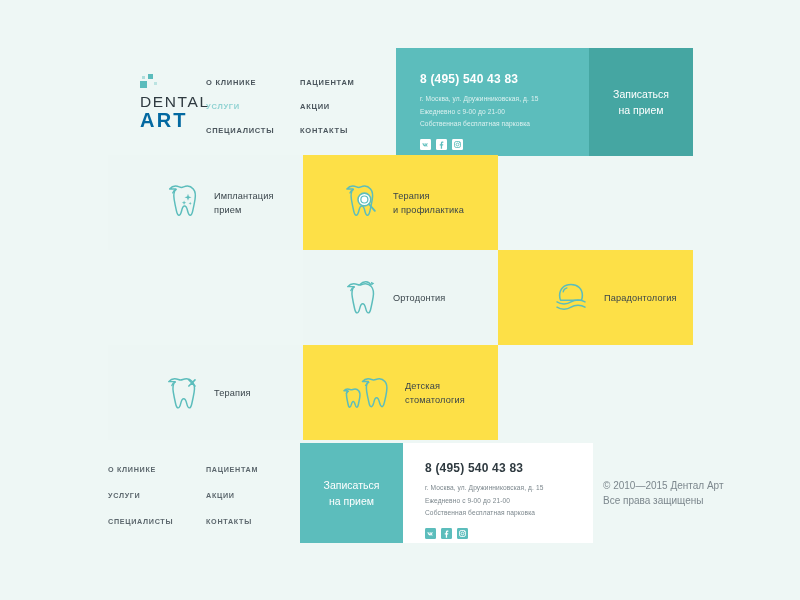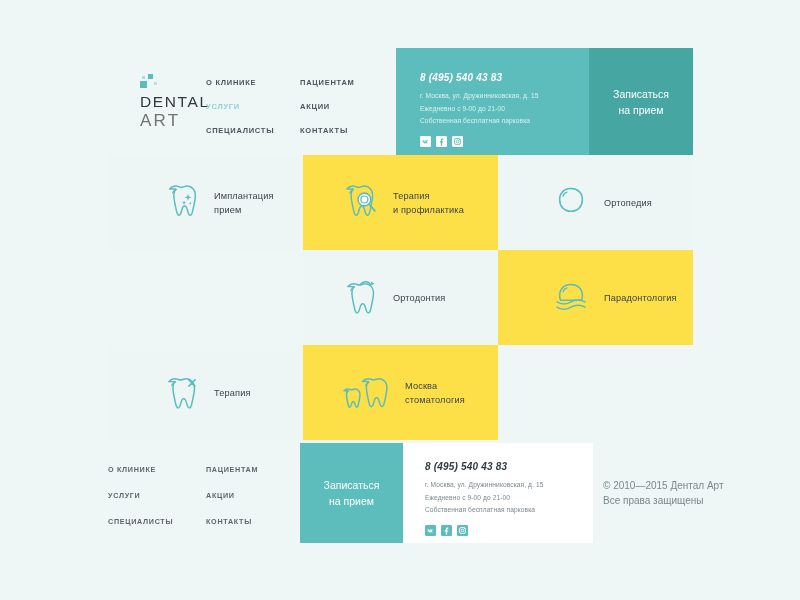--- a/index.html
+++ b/index.html
@@ -17,22 +17,22 @@
   .logo-mark i { position: absolute; display: block; background: #5bbcbc; }
   .sq1 { width: 7px; height: 7px; left: 0; top: 9px; }
   .sq2 { width: 5px; height: 5px; left: 8px; top: 2px; }
   .sq3 { width: 3px; height: 3px; left: 2px; top: 4px; opacity: .45; }
   .sq4 { width: 3px; height: 3px; left: 14px; top: 10px; opacity: .35; }
   .logo-dental {
     font-size: 15.5px; letter-spacing: 1.6px; color: #2f3a40;
     font-weight: 400; line-height: 19px;
   }
   .logo-art {
-    font-size: 17px; letter-spacing: 2.2px; color: #737373;
-    font-weight: 400; line-height: 19px;
+    font-size: 20px; letter-spacing: 2.2px; color: #0369a1;
+    font-weight: 700; line-height: 19px;
   }
 
   
   .topnav { position: absolute; top: 78px; }
   .topnav.col1 { left: 206px; }
   .topnav.col2 { left: 300px; }
   .topnav a {
     display: block; font-size: 7.5px; letter-spacing: .75px;
     color: #4a555c; text-transform: uppercase; text-decoration: none;
     margin-bottom: 15px; white-space: nowrap; font-weight: 700;
@@ -48,21 +48,21 @@
   .hdr-contact .inner { padding: 24px 0 0 24px; }
   .hdr-cta {
     position: absolute; left: 589px; top: 48px;
     width: 104px; height: 108px;
     background: #45a6a2;
     display: flex; align-items: center; justify-content: center;
     text-align: center;
     color: #ffffff; font-size: 10.5px; line-height: 16px;
     cursor: pointer;
   }
-  .phone-lg { font-size: 10px; font-weight: 700; color: #fff; letter-spacing: .2px; font-style: italic; }
+  .phone-lg { font-size: 12px; font-weight: 700; color: #fff; letter-spacing: .2px; }
   .contact-line {
     font-size: 6.6px; color: #dcf1f0; line-height: 11.5px; margin-top: 1px;
     letter-spacing: .1px;
   }
   .contact-line.first { margin-top: 7px; }
   .socials { margin-top: 9px; display: flex; gap: 5px; }
   .soc { width: 11px; height: 11px; display: block; }
 
   
   .grid { position: absolute; left: 108px; top: 155px; width: 585px; height: 285px; }
@@ -191,29 +191,20 @@
         <circle cx="29" cy="21" r="7.3" fill="#ffffff" stroke="#5cbdbc" stroke-width="1.8"></circle>
         <circle cx="29" cy="21" r="4" fill="none" stroke="#5cbdbc" stroke-width="1.4"></circle>
         <path d="M34.3 26.3L41 34" fill="none" stroke="#5cbdbc" stroke-width="2.1" stroke-linecap="round"></path>
       </svg>
       <div class="lbl">
         <div>Терапия</div>
         <div>и профилактика</div>
       </div>
     </div>
 
-    <div class="cell mint" style="left:390px;top:0">
-      <svg class="ico" viewBox="0 0 48 50">
-        <path d="M11 21c0-7.5 5.2-12.5 13-12.5S37 13.5 37 21c0 7.6-4.8 13.5-13 13.5S11 28.6 11 21z" fill="none" stroke="#5cbdbc" stroke-width="1.8" stroke-linejoin="round"></path>
-        <path d="M15 17c.5-2.3 2.1-3.9 4.4-4.5" fill="none" stroke="#5cbdbc" stroke-width="1.5" stroke-linecap="round"></path>
-      </svg>
-      <div class="lbl">
-        <div>Ортопедия</div>
-      </div>
-    </div>
 
 
     <div class="cell mint wide" style="left:195px;top:95px">
       <svg class="ico" viewBox="0 0 48 50">
         <path d="M10 12c3-3.5 7-4 11-2.4 1.6.7 3.4.7 5 0 4-1.6 8-1.1 11 2.4 2.6 3 2.8 7.3 2 12-.7 4.3-1.6 8.6-2.6 13-.5 2.3-1.2 5-2.9 5-1.7 0-2.4-2.6-3-5.1-.6-2.6-1.4-5.4-3.4-5.4s-2.8 2.8-3.4 5.4c-.6 2.5-1.3 5.1-3 5.1-1.7 0-2.4-2.7-2.9-5-1-4.4-1.9-8.7-2.6-13-.8-4.7-.6-9 2-12z" fill="none" stroke="#5cbdbc" stroke-width="1.7" stroke-linejoin="round"></path>
         <path d="M13.5 16.5c.6-2 2-3.3 4-3.8" fill="none" stroke="#5cbdbc" stroke-width="1.5" stroke-linecap="round"></path>
         <path d="M24 9.5c4-4.5 10-4.2 12.5.6" fill="none" stroke="#5cbdbc" stroke-width="1.7" stroke-linecap="round"></path>
         <path d="M37.2 10.6l-.8-4.2 3.9 1.6z" fill="#5cbdbc"></path>
       </svg>
       <div class="lbl">
@@ -245,21 +236,21 @@
     </div>
 
     <div class="cell white wide" style="left:195px;top:190px">
       <svg class="ico" viewBox="0 0 60 50" style="width:54px">
         <path d="M5 22.5c1.8-2.2 4.3-2.5 6.8-1.5 1 .4 2.1.4 3.1 0 2.5-1 5-.7 6.8 1.5 1.6 1.9 1.7 4.6 1.2 7.5-.4 2.7-1 5.4-1.6 8.1-.3 1.4-.7 3.1-1.8 3.1s-1.5-1.6-1.9-3.2c-.4-1.6-.9-3.4-2.1-3.4s-1.7 1.8-2.1 3.4c-.4 1.6-.8 3.2-1.9 3.2s-1.5-1.7-1.8-3.1c-.6-2.7-1.2-5.4-1.6-8.1-.5-2.9-.4-5.6 1.2-7.5z" fill="none" stroke="#5cbdbc" stroke-width="1.7" stroke-linejoin="round"></path>
         <path d="M7.5 25.5c.4-1.3 1.3-2.1 2.6-2.4" fill="none" stroke="#5cbdbc" stroke-width="1.4" stroke-linecap="round"></path>
         <path d="M26 12c2.8-3.3 6.6-3.8 10.4-2.3 1.5.6 3.2.6 4.7 0C44.9 8.2 48.7 8.7 51.5 12c2.5 2.9 2.7 6.9 1.9 11.4-.6 4.1-1.5 8.2-2.5 12.3-.5 2.2-1.1 4.8-2.7 4.8s-2.3-2.5-2.9-4.8c-.6-2.5-1.3-5.2-3.2-5.2s-2.7 2.7-3.2 5.2c-.6 2.4-1.2 4.8-2.9 4.8s-2.3-2.6-2.7-4.8c-1-4.1-1.8-8.2-2.5-12.3-.8-4.5-.6-8.5 1.9-11.4z" fill="none" stroke="#5cbdbc" stroke-width="1.7" stroke-linejoin="round"></path>
         <path d="M29.5 16.5c.6-1.9 1.9-3.1 3.8-3.6" fill="none" stroke="#5cbdbc" stroke-width="1.4" stroke-linecap="round"></path>
       </svg>
       <div class="lbl">
-        <div>Москва</div>
+        <div>Детская</div>
         <div>стоматология</div>
       </div>
     </div>
 
     <div class="cell empty" style="left:390px;top:190px"></div>
   </div>
 
   <nav class="foot-nav c1">
     <a>О клинике</a>
     <a>Услуги</a>

